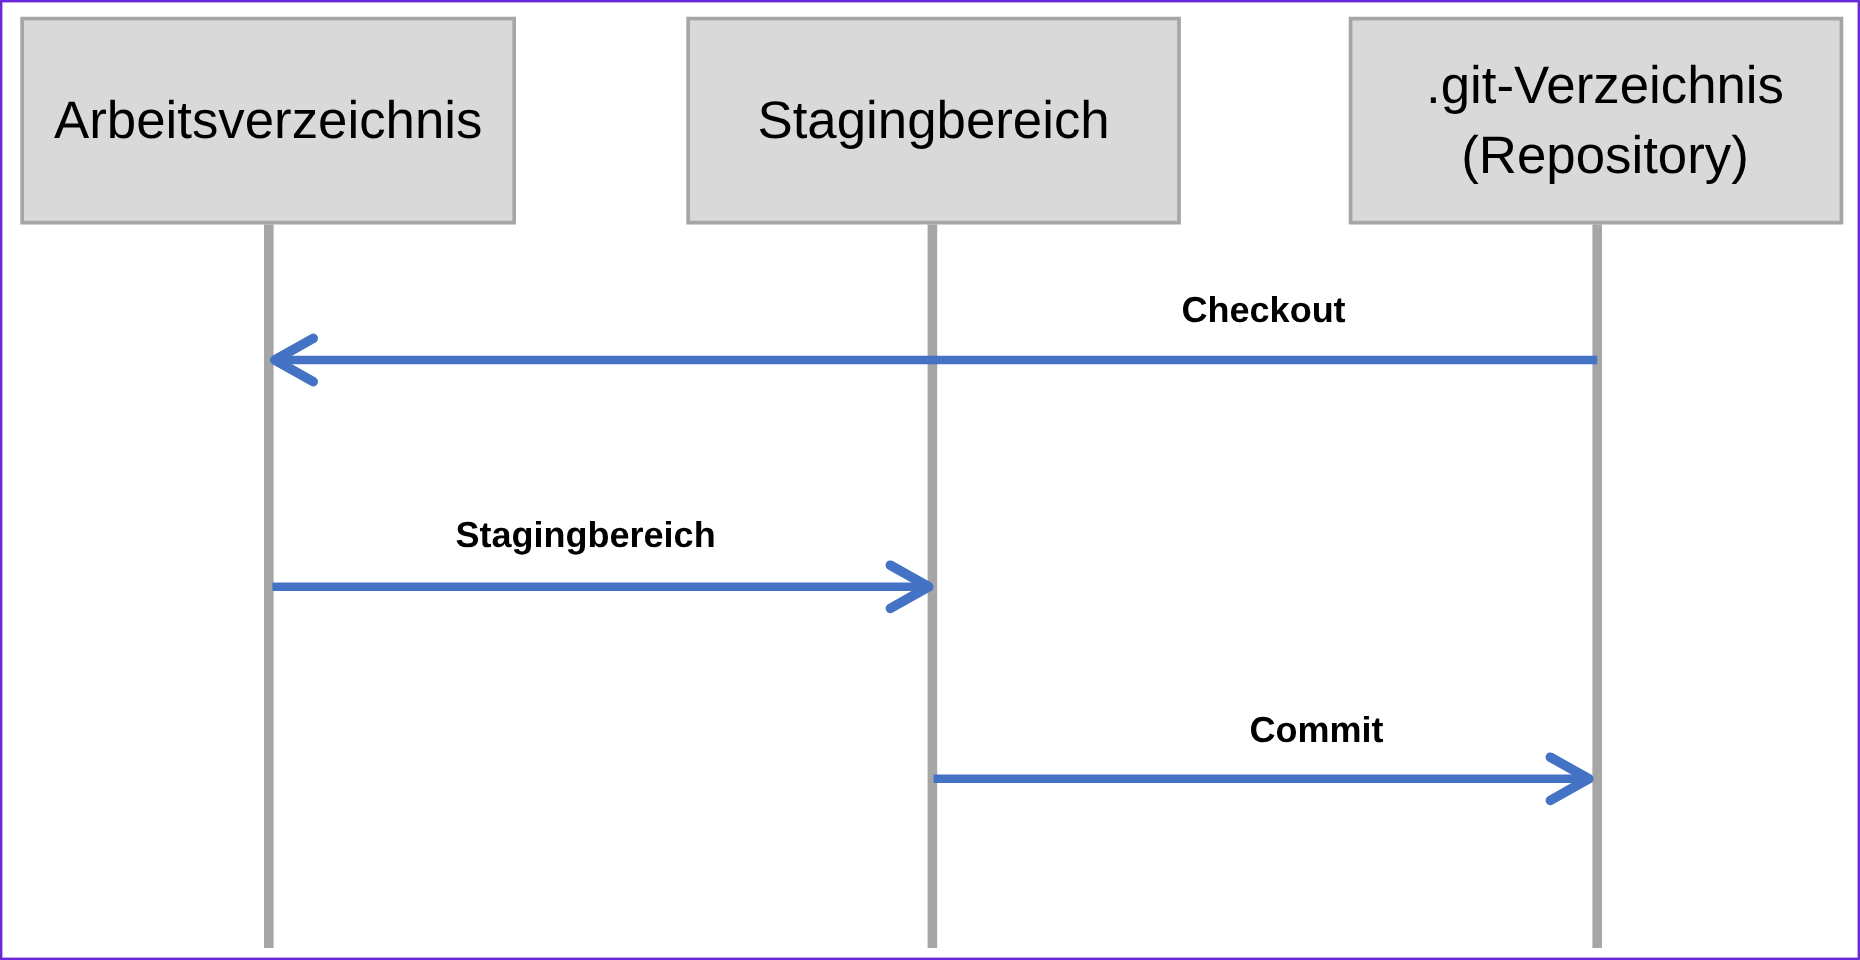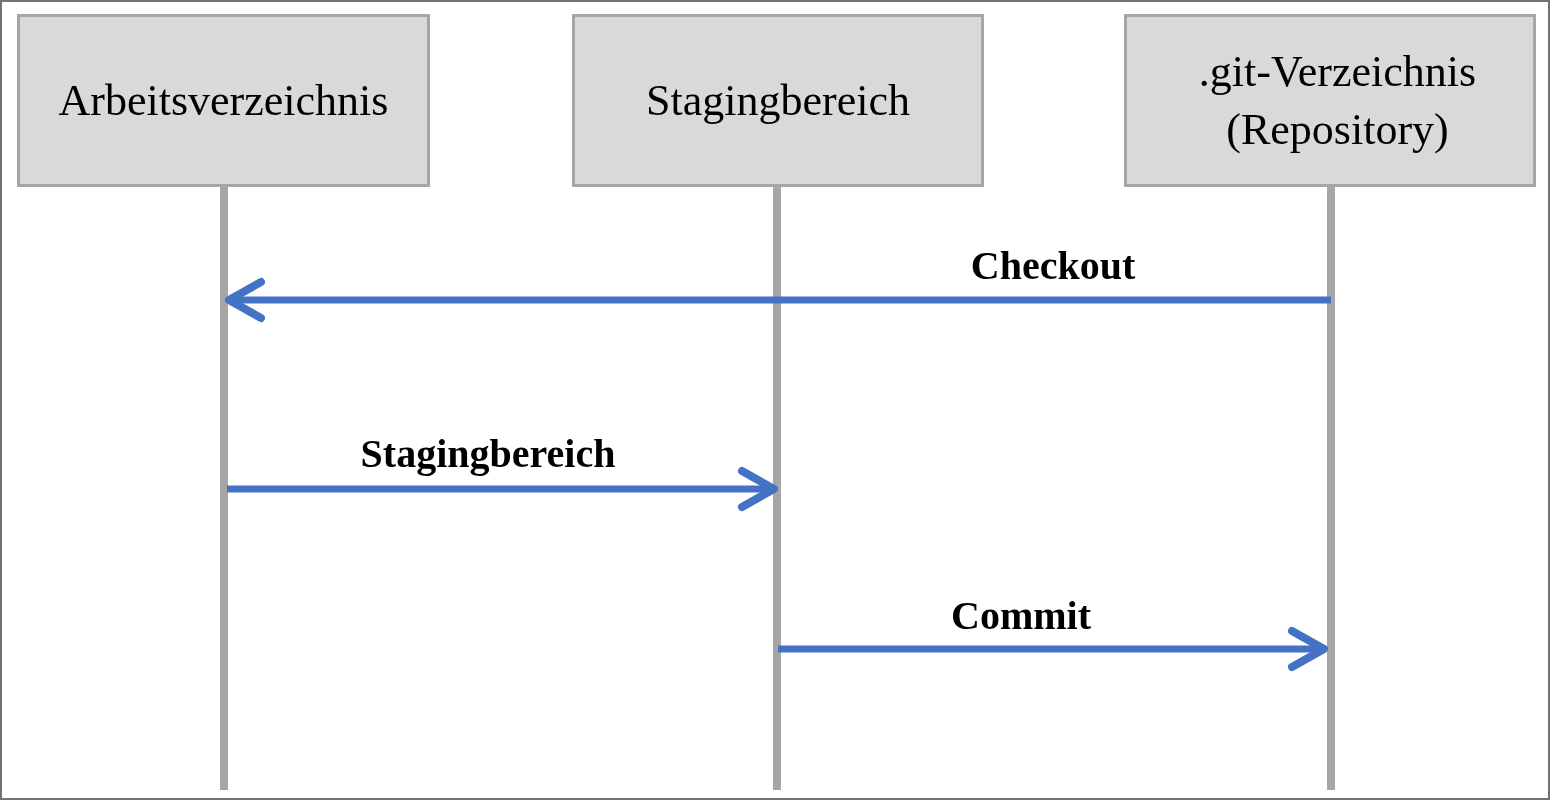--- a/index.html
+++ b/index.html
@@ -6,22 +6,21 @@
   html, body {
     width: 1550px; height: 800px;
     background: #ffffff;
     font-family: "Liberation Sans", sans-serif;
     overflow: hidden;
   }
   .canvas {
     position: relative;
     width: 1550px; height: 800px;
     background: #ffffff;
-    border: 2px solid #737373;
-    font-family: Liberation Serif, serif;
+    border: 2px solid #6d28d9;
   }
   .actor-box {
     position: absolute;
     top: 12px;
     height: 173px;
     background: #d9d9d9;
     border: 3px solid #a6a6a6;
     display: flex;
     align-items: center;
     justify-content: center;
@@ -46,28 +45,28 @@
   .lifeline-3 { left: 1325px; }
   .arrow-layer {
     position: absolute;
     left: 0; top: 0;
     width: 1550px; height: 800px;
     pointer-events: none;
   }
   .msg-label {
     position: absolute;
     transform: translateX(-50%);
-    font-size: 40px;
+    font-size: 30px;
     font-weight: bold;
     color: #000000;
     white-space: nowrap;
   }
   .label-checkout      { left: 1051px; top: 240px; }
   .label-bereitstellen { left: 486px;  top: 428px; }
-  .label-commit        { left: 1019px; top: 590px; }
+  .label-commit        { left: 1095px; top: 590px; }
 </style>
 </head>
 <body>
 
 <div class="canvas">
 
   <div class="actor-box box-1">
     <span>Arbeitsverzeichnis</span>
   </div>
 

